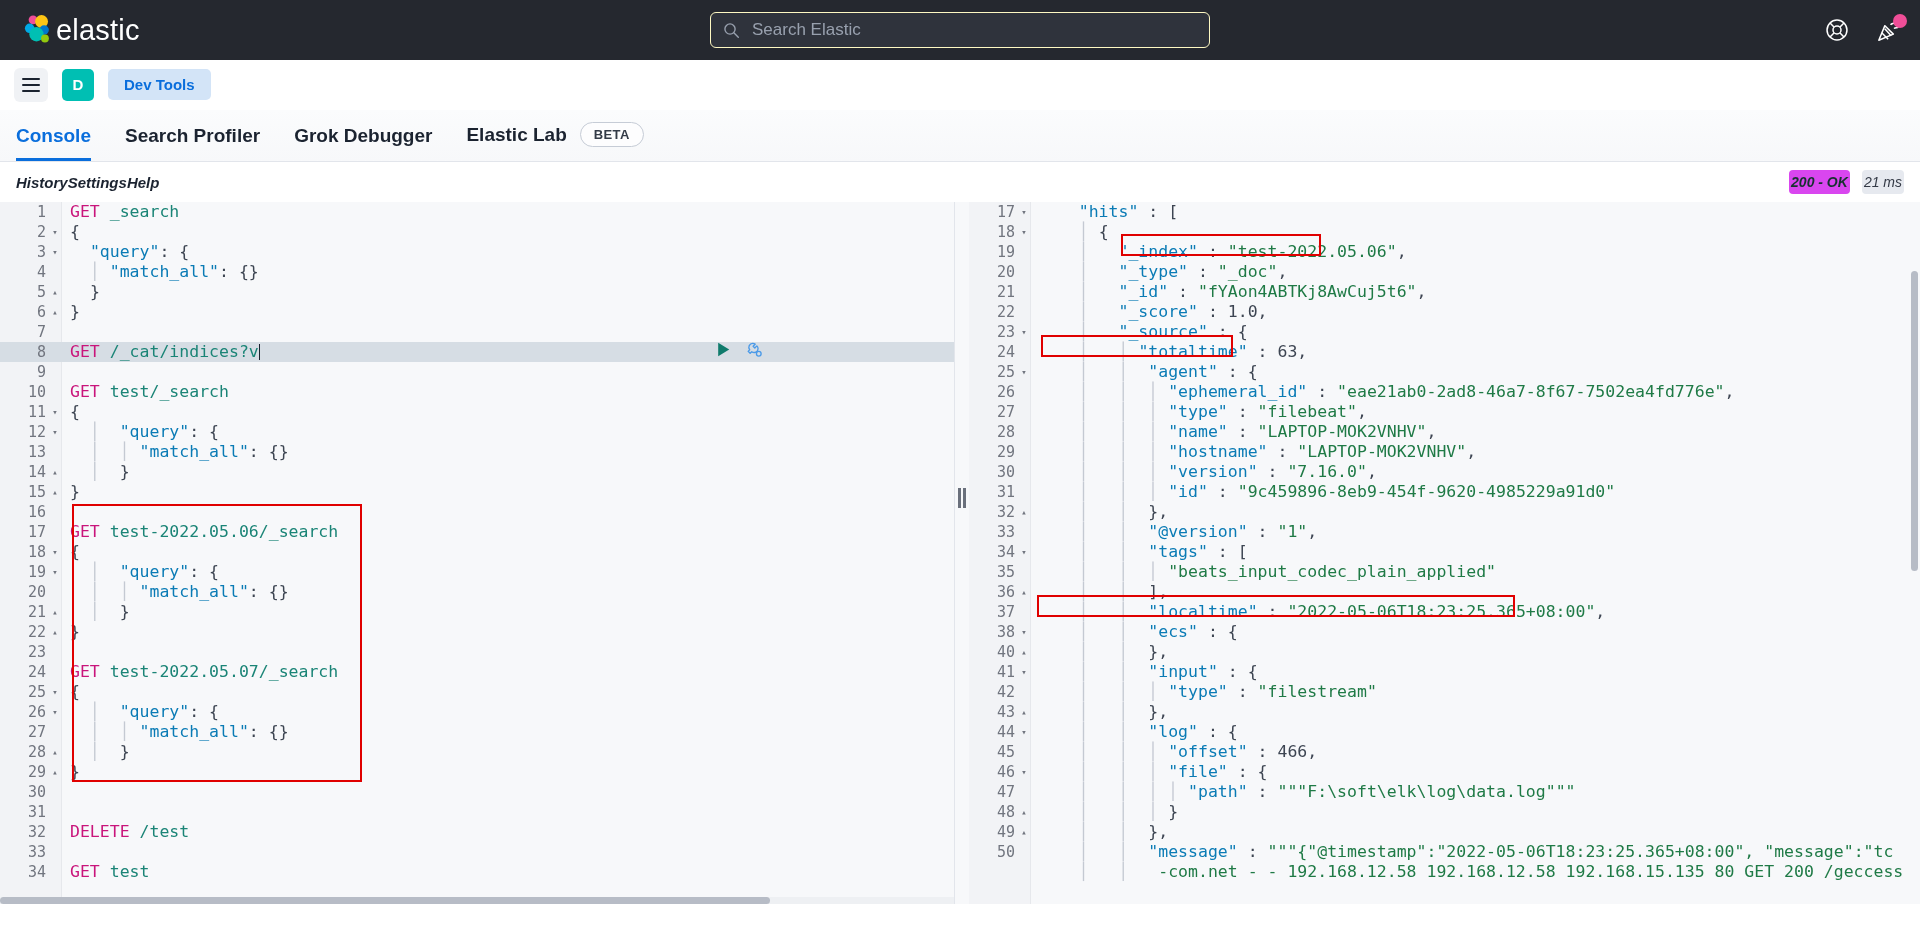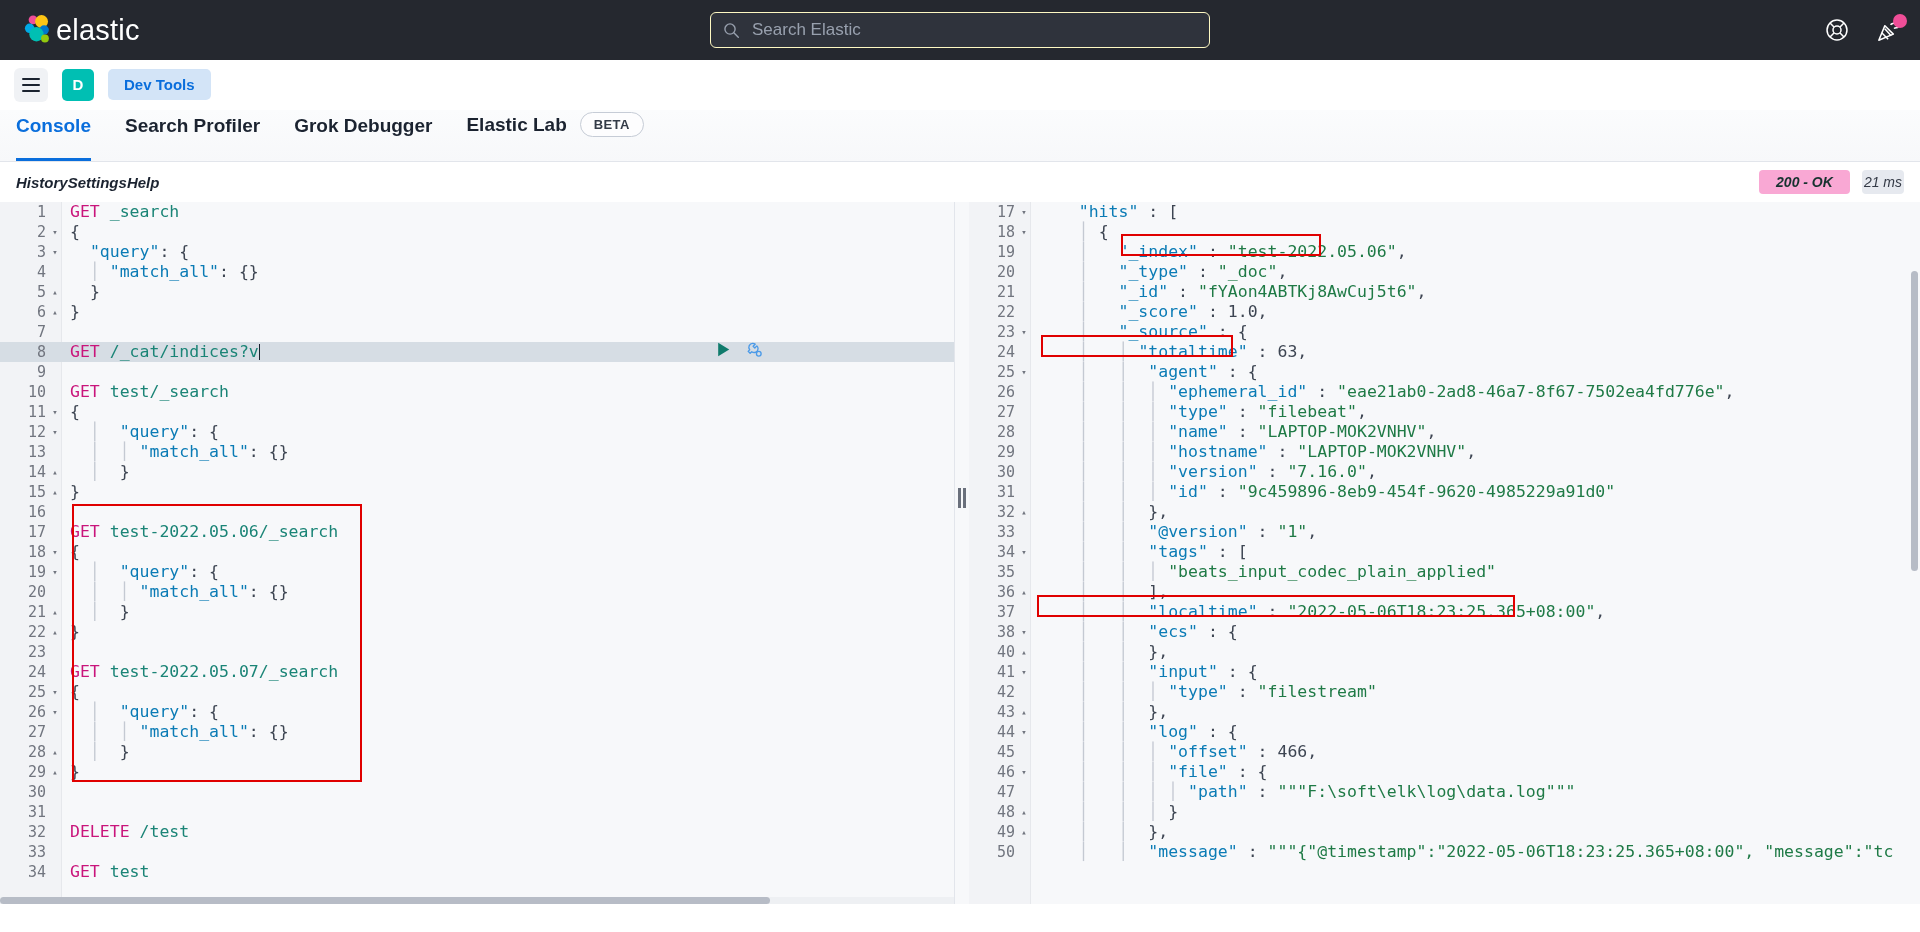--- a/index.html
+++ b/index.html
@@ -98,21 +98,21 @@
     height: 52px;
     background: linear-gradient(#fbfcfd, #f7f8fa);
     display: flex; align-items: flex-end;
     padding-left: 16px;
     gap: 34px;
     border-bottom: 1px solid #e2e5eb;
   }
   .tab {
     font-size: 19px; font-weight: 700;
     color: #1b2330;
-    padding-bottom: 21px;
+    padding-bottom: 11px;
     border-bottom: 3px solid transparent;
     cursor: pointer;
     display: flex; align-items: center; gap: 13px;
   }
   .tab.active { color: #0a6edc; border-bottom-color: #0a6edc; }
   .beta-pill {
     font-size: 13px; font-weight: 700; letter-spacing: .4px;
     color: #333b47;
     border: 1px solid #c6ccd6;
     border-radius: 20px;
@@ -131,23 +131,23 @@
   }
   .console-toolbar .tool-link {
     font-size: 15px; font-weight: 700; color: #1b2330;
     cursor: pointer;
   }
   .status-wrap {
     position: absolute; right: 16px;
     display: flex; align-items: center; gap: 12px;
   }
   .status-ok {
-    background: #f9a8d4; color: #16322f;
+    background: #d946ef; color: #16322f;
     font-size: 14px; font-weight: 700;
-    padding: 4px 17px; border-radius: 4px;
+    padding: 4px 2px; border-radius: 4px;
   }
   .status-time {
     background: #e6e9ef; color: #343a46;
     font-size: 14px; font-weight: 400;
     padding: 4px 2px; border-radius: 4px;
   }
 
   
   .panes {
     display: flex;
@@ -433,20 +433,21 @@
         <div class="code-line"><span class="ln">41</span><span class="fold">▾</span><span class="code-txt"><span>    </span><span class="indent-guide">│</span><span>   </span><span class="indent-guide">│</span><span>  </span><span class="tk-key">"input"</span><span class="tk-punc"> : {</span></span></div>
         <div class="code-line"><span class="ln">42</span><span class="fold"></span><span class="code-txt"><span>    </span><span class="indent-guide">│</span><span>   </span><span class="indent-guide">│</span><span>  </span><span class="indent-guide">│</span><span> </span><span class="tk-key">"type"</span><span class="tk-punc"> : </span><span class="tk-str">"filestream"</span></span></div>
         <div class="code-line"><span class="ln">43</span><span class="fold">▴</span><span class="code-txt"><span>    </span><span class="indent-guide">│</span><span>   </span><span class="indent-guide">│</span><span>  </span><span class="tk-punc">},</span></span></div>
         <div class="code-line"><span class="ln">44</span><span class="fold">▾</span><span class="code-txt"><span>    </span><span class="indent-guide">│</span><span>   </span><span class="indent-guide">│</span><span>  </span><span class="tk-key">"log"</span><span class="tk-punc"> : {</span></span></div>
         <div class="code-line"><span class="ln">45</span><span class="fold"></span><span class="code-txt"><span>    </span><span class="indent-guide">│</span><span>   </span><span class="indent-guide">│</span><span>  </span><span class="indent-guide">│</span><span> </span><span class="tk-key">"offset"</span><span class="tk-punc"> : </span><span class="tk-num">466</span><span class="tk-punc">,</span></span></div>
         <div class="code-line"><span class="ln">46</span><span class="fold">▾</span><span class="code-txt"><span>    </span><span class="indent-guide">│</span><span>   </span><span class="indent-guide">│</span><span>  </span><span class="indent-guide">│</span><span> </span><span class="tk-key">"file"</span><span class="tk-punc"> : {</span></span></div>
         <div class="code-line"><span class="ln">47</span><span class="fold"></span><span class="code-txt"><span>    </span><span class="indent-guide">│</span><span>   </span><span class="indent-guide">│</span><span>  </span><span class="indent-guide">│</span><span> </span><span class="indent-guide">│</span><span> </span><span class="tk-key">"path"</span><span class="tk-punc"> : </span><span class="tk-str">"""F:\soft\elk\log\data.log"""</span></span></div>
         <div class="code-line"><span class="ln">48</span><span class="fold">▴</span><span class="code-txt"><span>    </span><span class="indent-guide">│</span><span>   </span><span class="indent-guide">│</span><span>  </span><span class="indent-guide">│</span><span> </span><span class="tk-punc">}</span></span></div>
         <div class="code-line"><span class="ln">49</span><span class="fold">▴</span><span class="code-txt"><span>    </span><span class="indent-guide">│</span><span>   </span><span class="indent-guide">│</span><span>  </span><span class="tk-punc">},</span></span></div>
         <div class="code-line"><span class="ln">50</span><span class="fold"></span><span class="code-txt"><span>    </span><span class="indent-guide">│</span><span>   </span><span class="indent-guide">│</span><span>  </span><span class="tk-key">"message"</span><span class="tk-punc"> : </span><span class="tk-str">"""{"@timestamp":"2022-05-06T18:23:25.365+08:00", "message":"tc</span></span></div>
+        <div class="code-line"><span class="ln"></span><span class="fold"></span><span class="code-txt"><span>    </span><span class="indent-guide">│</span><span>   </span><span class="indent-guide">│</span><span>   </span><span class="tk-str">-com.net - - 192.168.12.58 192.168.12.58 192.168.15.135 80 GET 200 /geccess</span></span></div>
       </div>
     <div class="annot" id="r-annot-1" style="left: 152px; top: 32px; width: 200px; height: 22px;"></div>
     <div class="annot" id="r-annot-2" style="left: 72px; top: 133px; width: 192px; height: 22px;"></div>
     <div class="annot" id="r-annot-3" style="left: 68px; top: 393px; width: 478px; height: 22px;"></div>
     <div class="scroll-track">
       <div class="scroll-thumb" style="top:65px; height:300px;"></div>
     </div>
   </div>
 </div>
 

